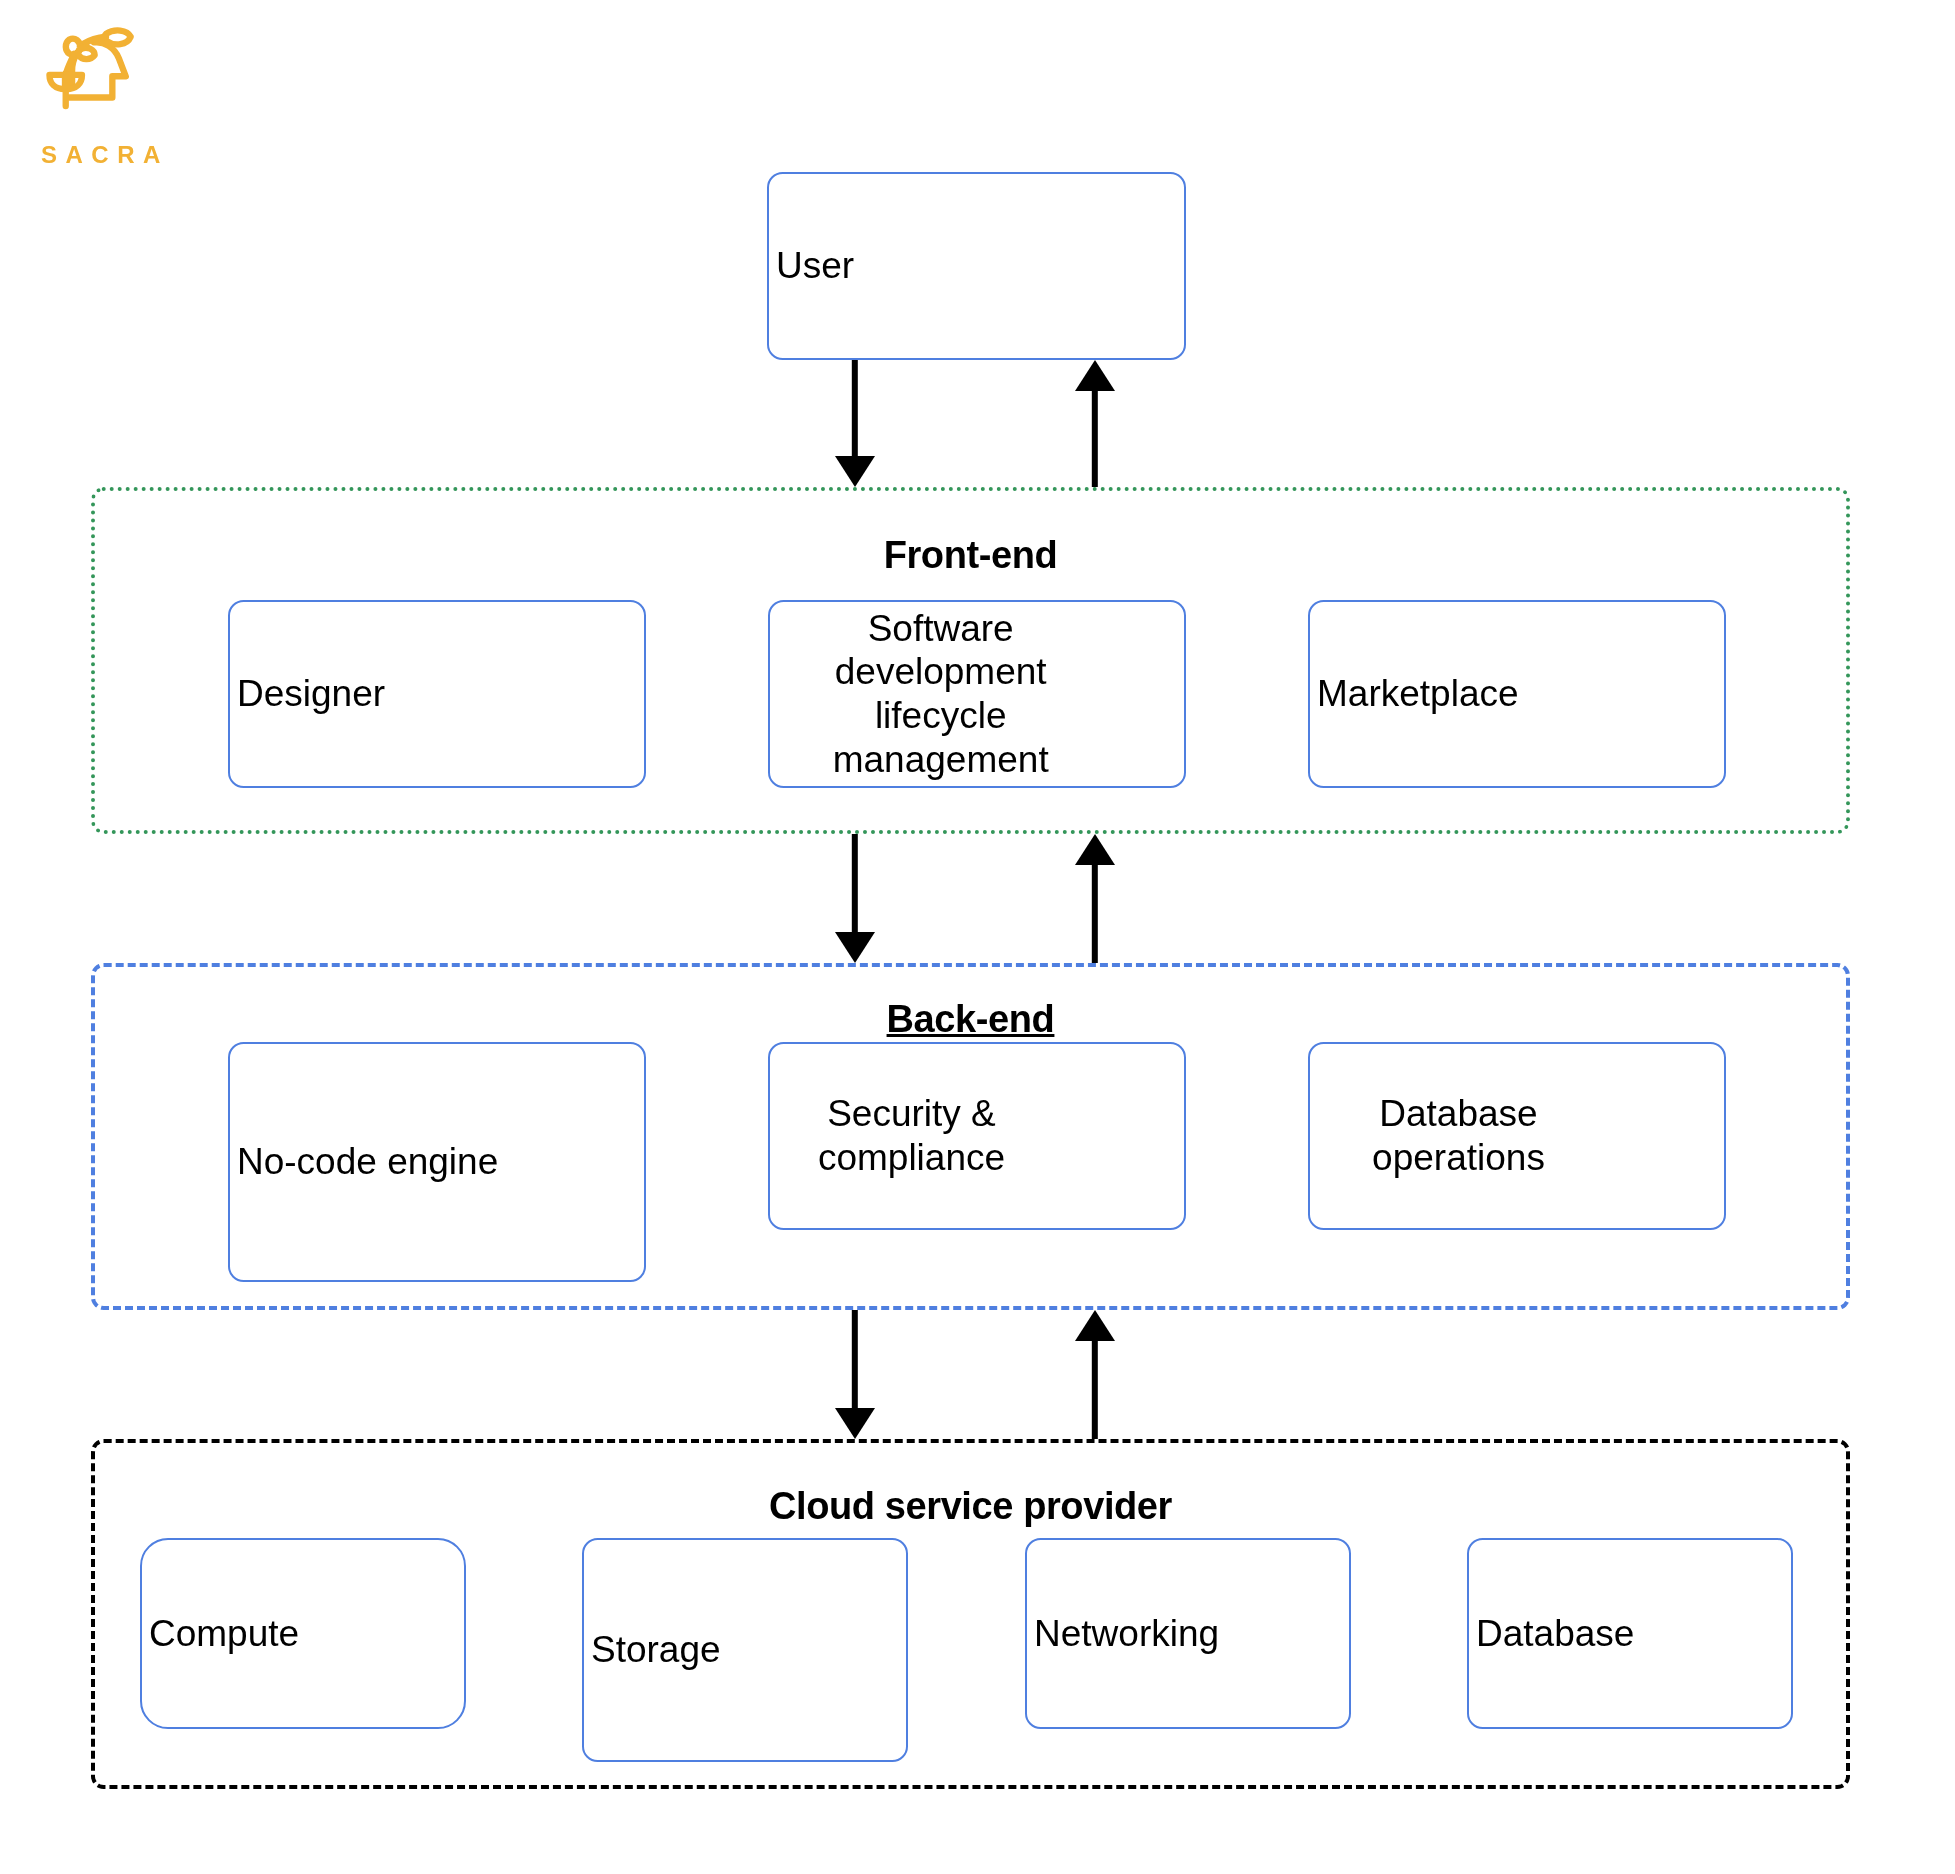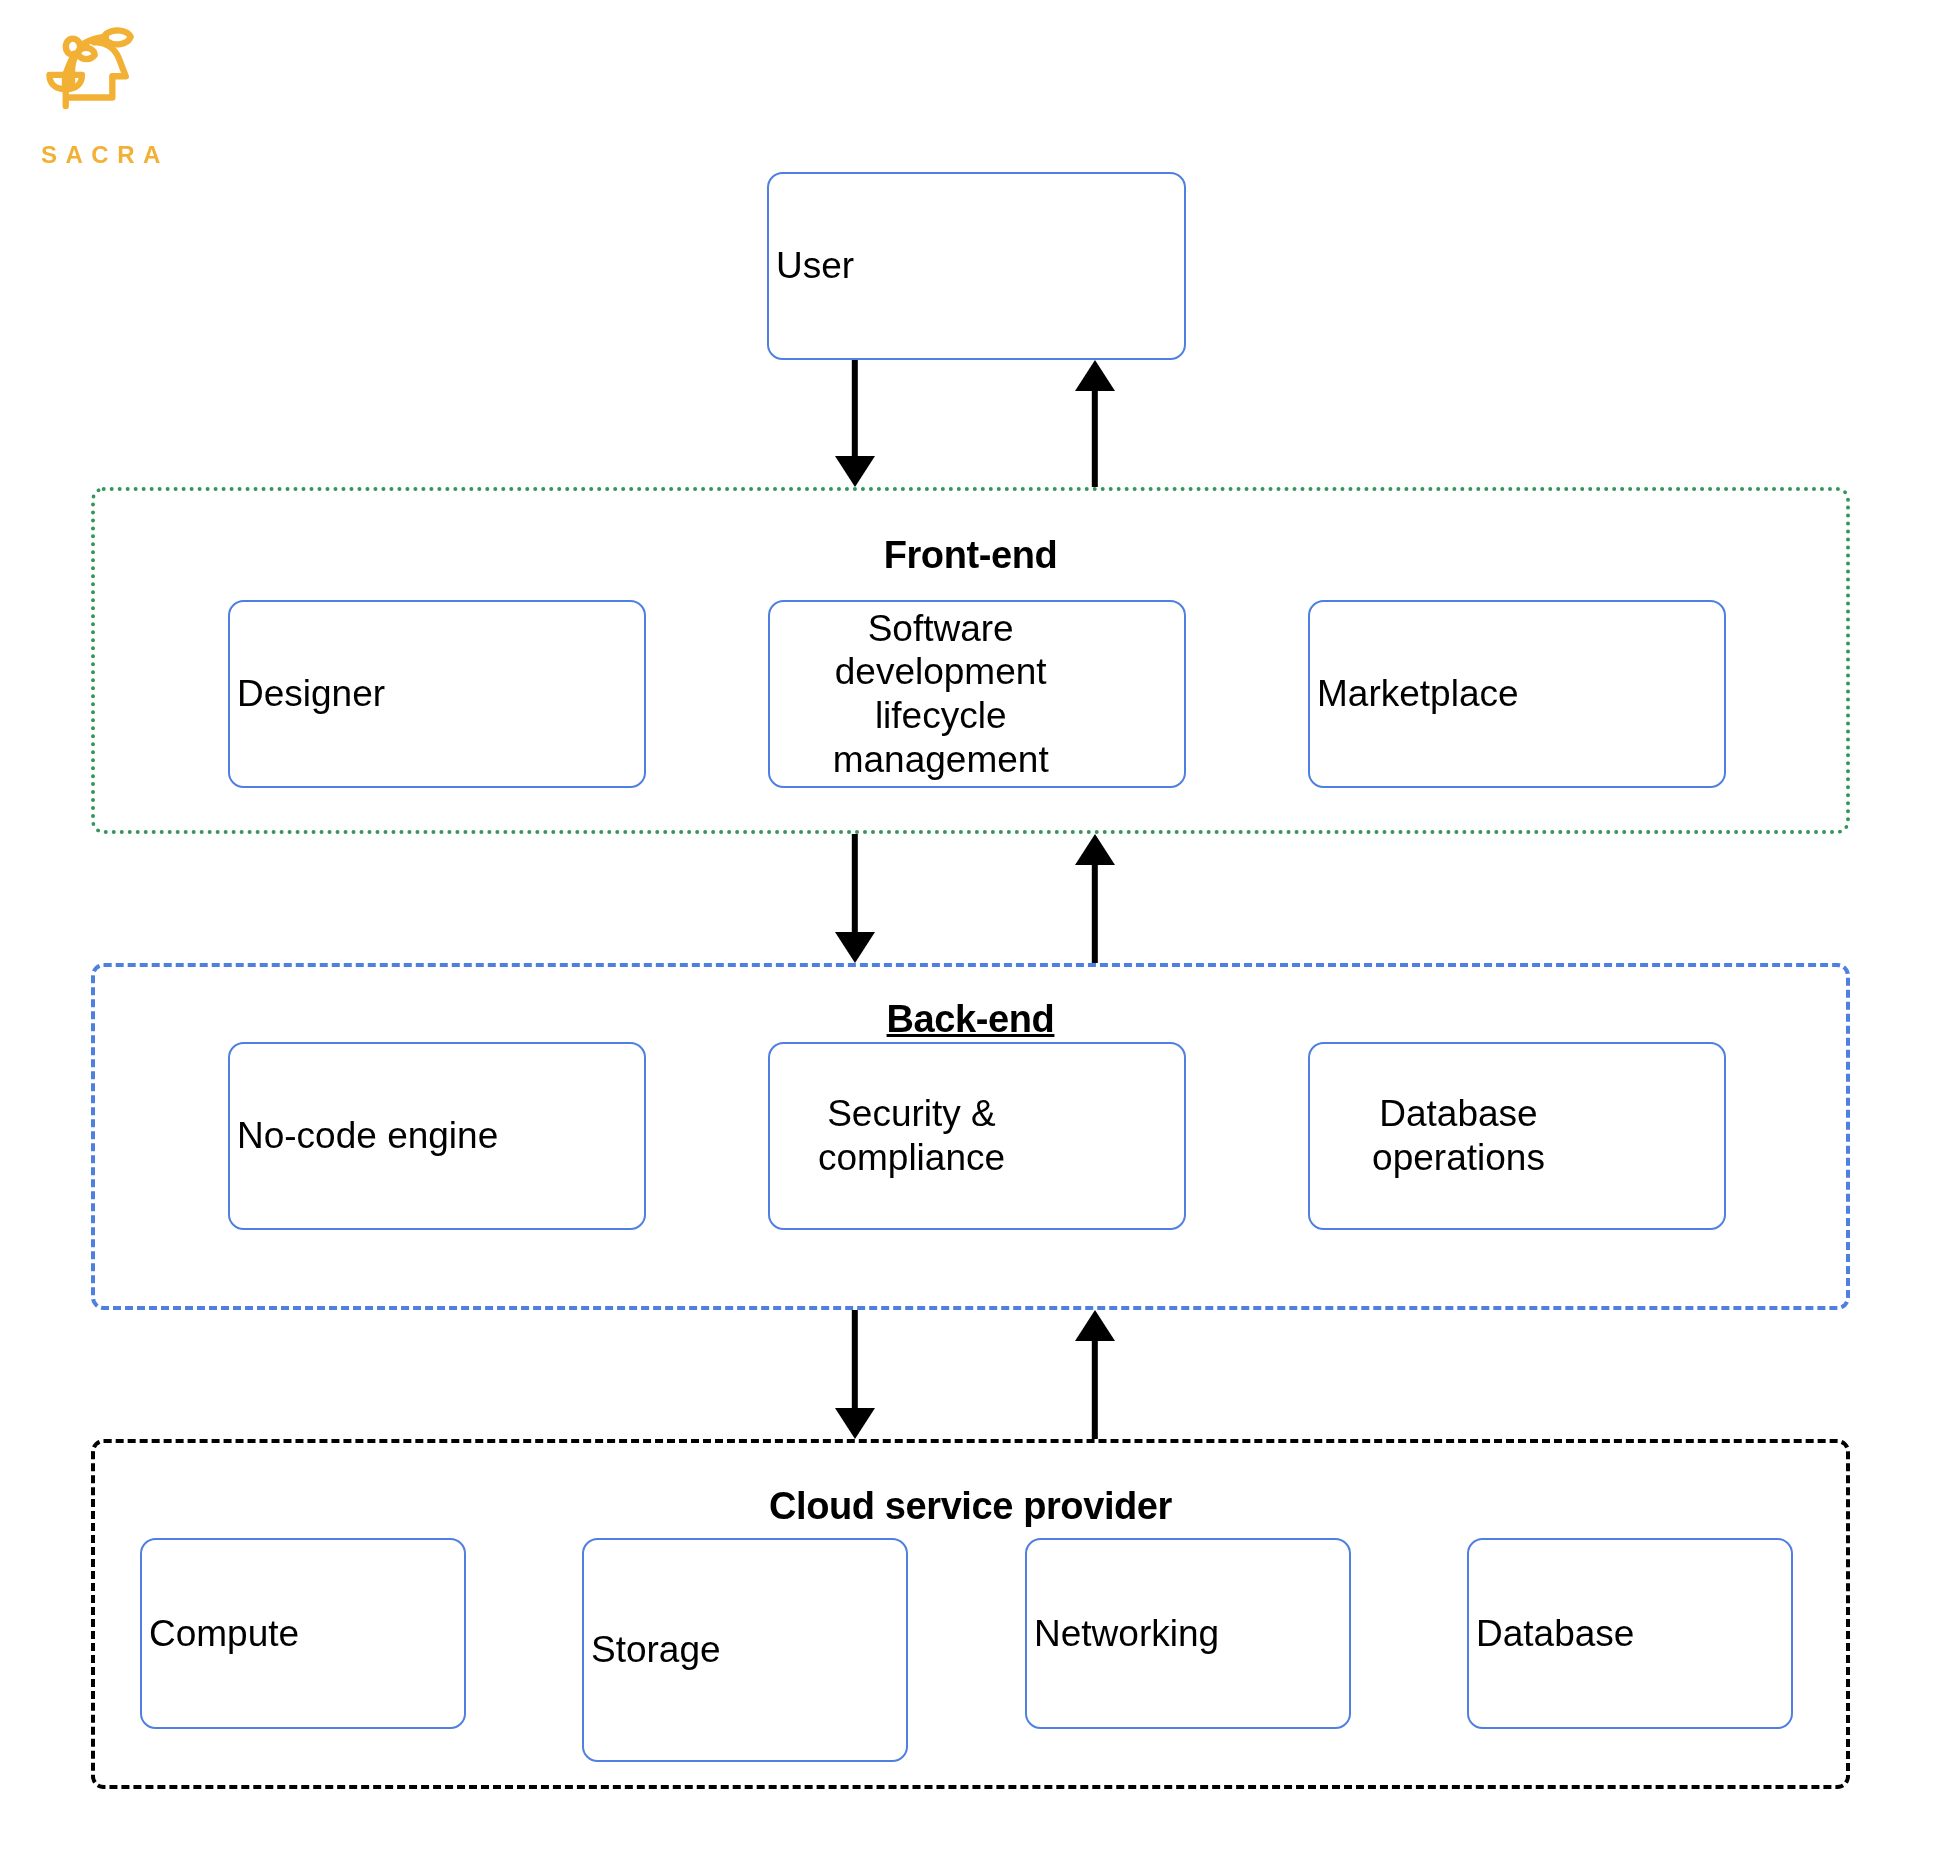--- a/index.html
+++ b/index.html
@@ -170,21 +170,21 @@
   <div class="head"></div>
 </div>
 <div class="arrow up" style="left:1075px; top:834px; width:40px; height:129px;">
   <div class="head"></div>
   <div class="shaft"></div>
 </div>
 
 <div class="group backend" style="left:91px; top:963px; width:1759px; height:347px;">
   <div class="group-title" style="top:16px;text-decoration:underline;">Back-end</div>
 </div>
-<div class="node" style="left:228px; top:1042px; width:418px; height:188px;">
+<div class="node" style="left:228px; top:1042px; width:418px; height:240px;">
   <span>No-code engine</span>
 </div>
 <div class="node" style="left:768px; top:1042px; width:418px; height:188px;">
   <span style="display:block; max-width:269px;">Security &amp; compliance</span>
 </div>
 <div class="node" style="left:1308px; top:1042px; width:418px; height:188px;">
   <span style="display:block; max-width:283px;">Database operations</span>
 </div>
 
 <div class="arrow down" style="left:835px; top:1310px; width:40px; height:129px;">
@@ -192,21 +192,21 @@
   <div class="head"></div>
 </div>
 <div class="arrow up" style="left:1075px; top:1310px; width:40px; height:129px;">
   <div class="head"></div>
   <div class="shaft"></div>
 </div>
 
 <div class="group cloud" style="left:91px; top:1439px; width:1759px; height:350px;">
   <div class="group-title" style="top:27px;">Cloud service provider</div>
 </div>
-<div class="node" style="left:140px; top:1538px; width:326px; height:191px;">
+<div class="node" style="left:140px; top:1538px; width:326px; height:191px;border-radius:28px;">
   <span>Compute</span>
 </div>
 <div class="node" style="left:582px; top:1538px; width:326px; height:224px;">
   <span>Storage</span>
 </div>
 <div class="node" style="left:1025px; top:1538px; width:326px; height:191px;">
   <span>Networking</span>
 </div>
 <div class="node" style="left:1467px; top:1538px; width:326px; height:191px;">
   <span>Database</span>

